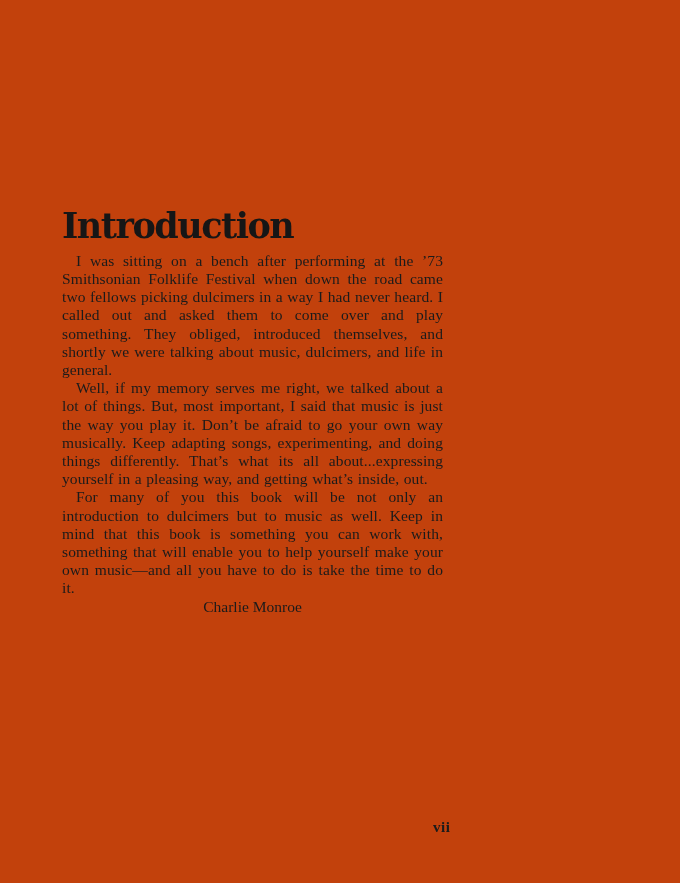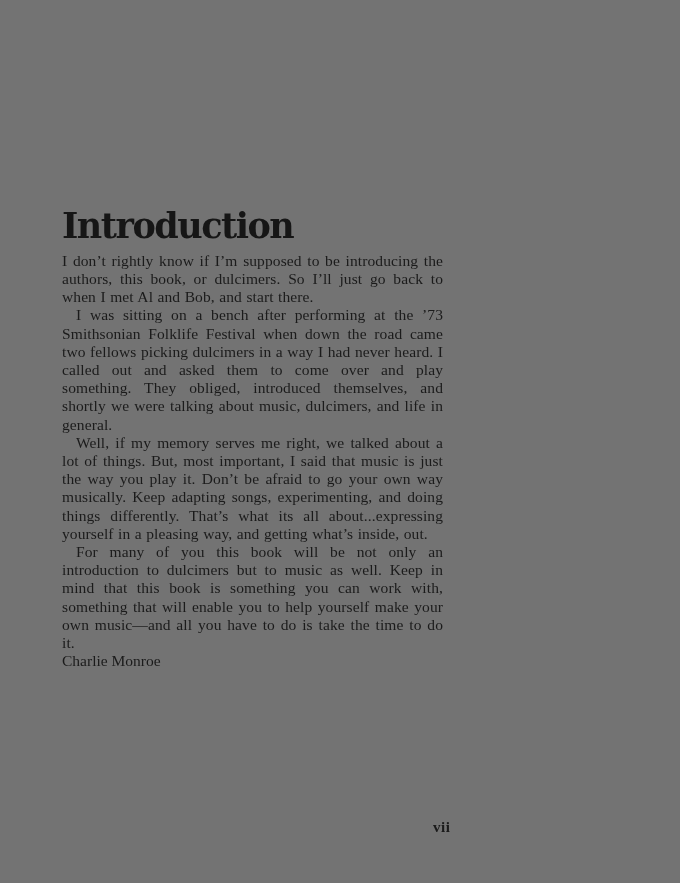--- a/index.html
+++ b/index.html
@@ -4,21 +4,21 @@
 <style>
   html, body {
     margin: 0;
     padding: 0;
     background: #ffffff;
   }
   .page {
     position: relative;
     width: 680px;
     height: 883px;
-    background: #737373;
+    background: #c2410c;
     color: #1a1a1a;
     font-family: "Liberation Serif", serif;
     overflow: hidden;
   }
   .content {
     position: absolute;
     left: 62px;
     top: 208px;
     width: 381px;
   }
@@ -40,41 +40,40 @@
     word-spacing: 0.5px;
     color: #1b1b1b;
   }
   .body-para.indent {
     text-indent: 14px;
   }
   .signature {
     margin: 0;
     font-size: 15.5px;
     line-height: 18.2px;
-    text-align: left;
+    text-align: center;
     color: #1b1b1b;
   }
   .folio {
     position: absolute;
     left: 433px;
     top: 819px;
     font-size: 15px;
     font-weight: 700;
     letter-spacing: 0.5px;
     color: #1b1b1b;
   }
 </style>
 </head>
 <body>
 
 <div class="page">
   <div class="content">
     <h1 class="title">Introduction</h1>
 
-    <p class="body-para">I don’t rightly know if I’m supposed to be introducing the authors, this book, or dulcimers. So I’ll just go back to when I met Al and Bob, and start there.</p>
 
     <p class="body-para indent">I was sitting on a bench after performing at the ’73 Smithsonian Folklife Festival when down the road came two fellows picking dulcimers in a way I had never heard. I called out and asked them to come over and play something. They obliged, introduced themselves, and shortly we were talking about music, dulcimers, and life in general.</p>
 
 
     <p class="body-para indent">Well, if my memory serves me right, we talked about a lot of things. But, most important, I said that music is just the way you play it. Don’t be afraid to go your own way musically. Keep adapting songs, experimenting, and doing things differently. That’s what its all about...expressing yourself in a pleasing way, and getting what’s inside, out.</p>
 
     <p class="body-para indent">For many of you this book will be not only an introduction to dulcimers but to music as well. Keep in mind that this book is something you can work with, something that will enable you to help yourself make your own music—and all you have to do is take the time to do it.</p>
 
     <p class="signature">Charlie Monroe</p>
   </div>

